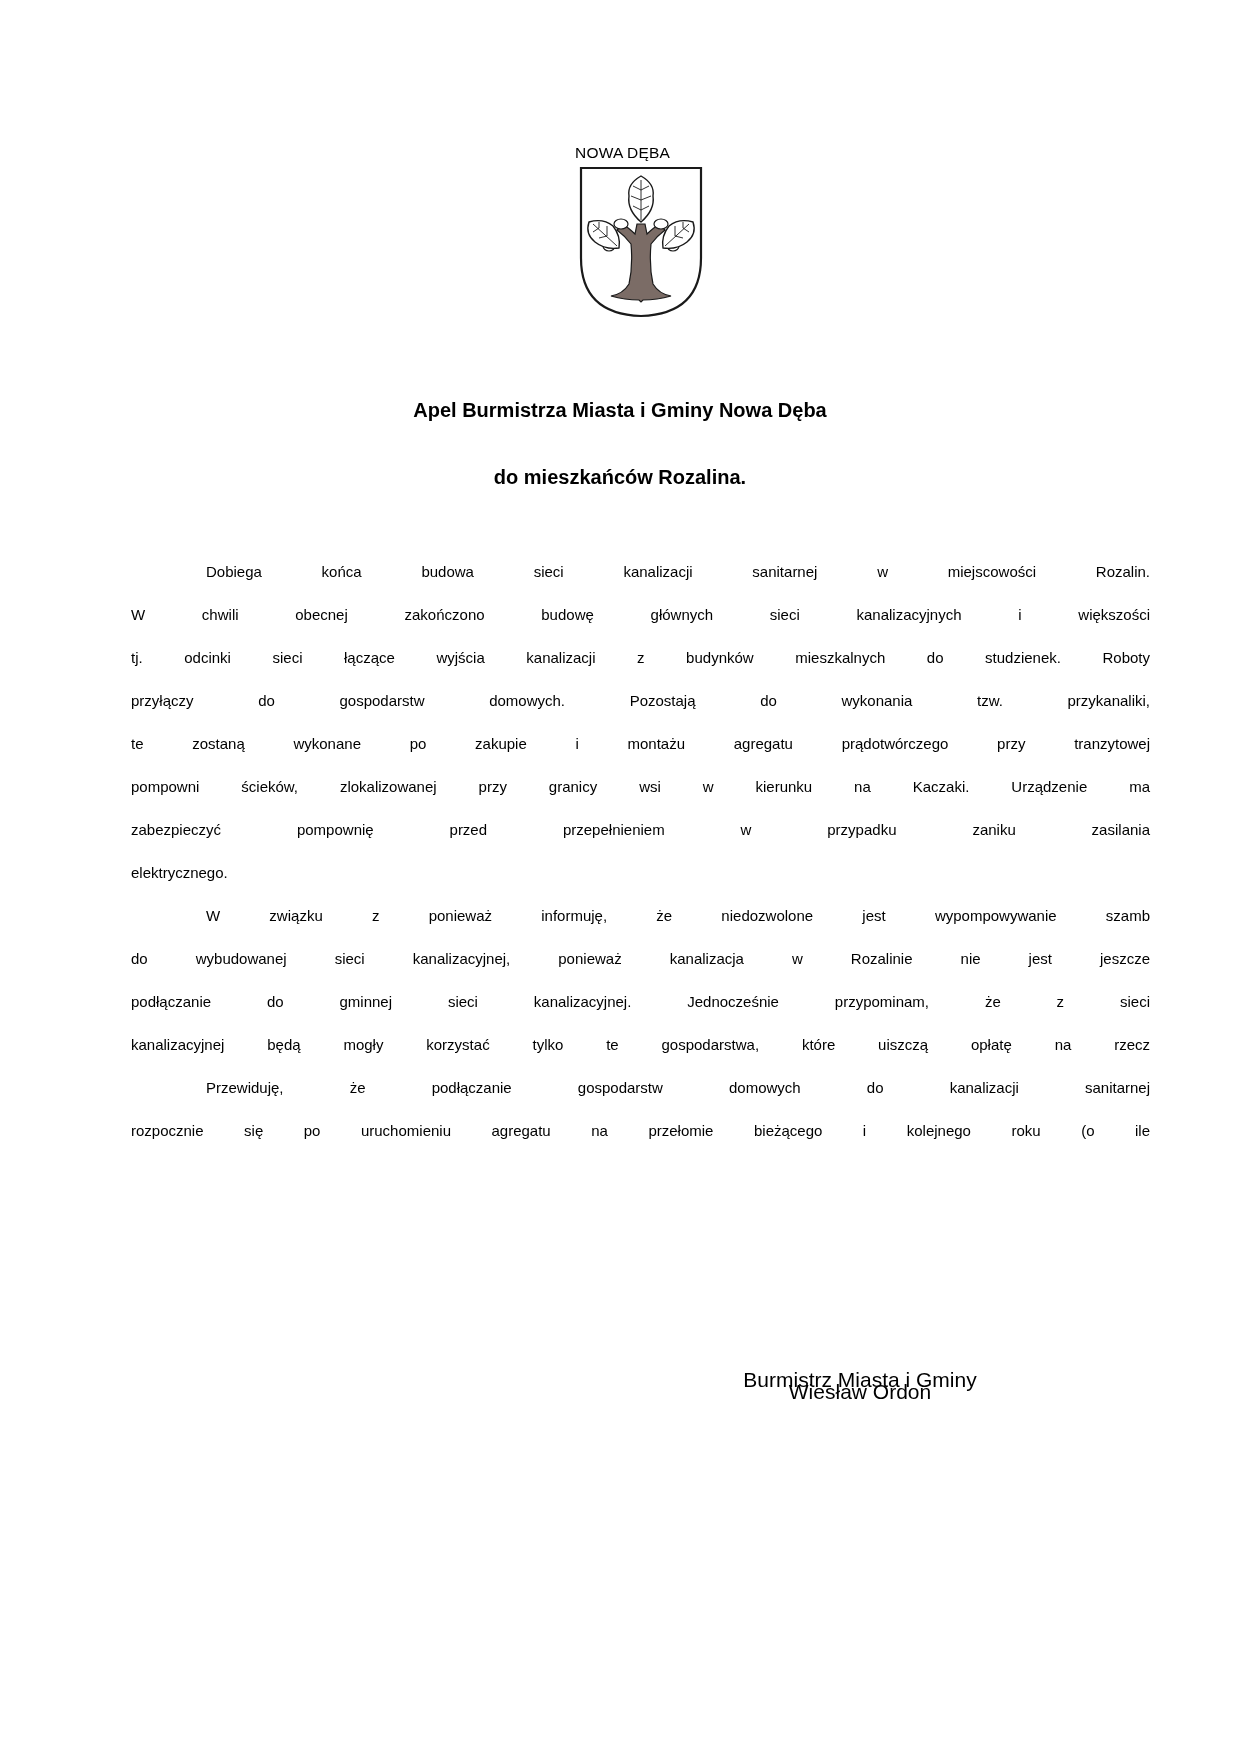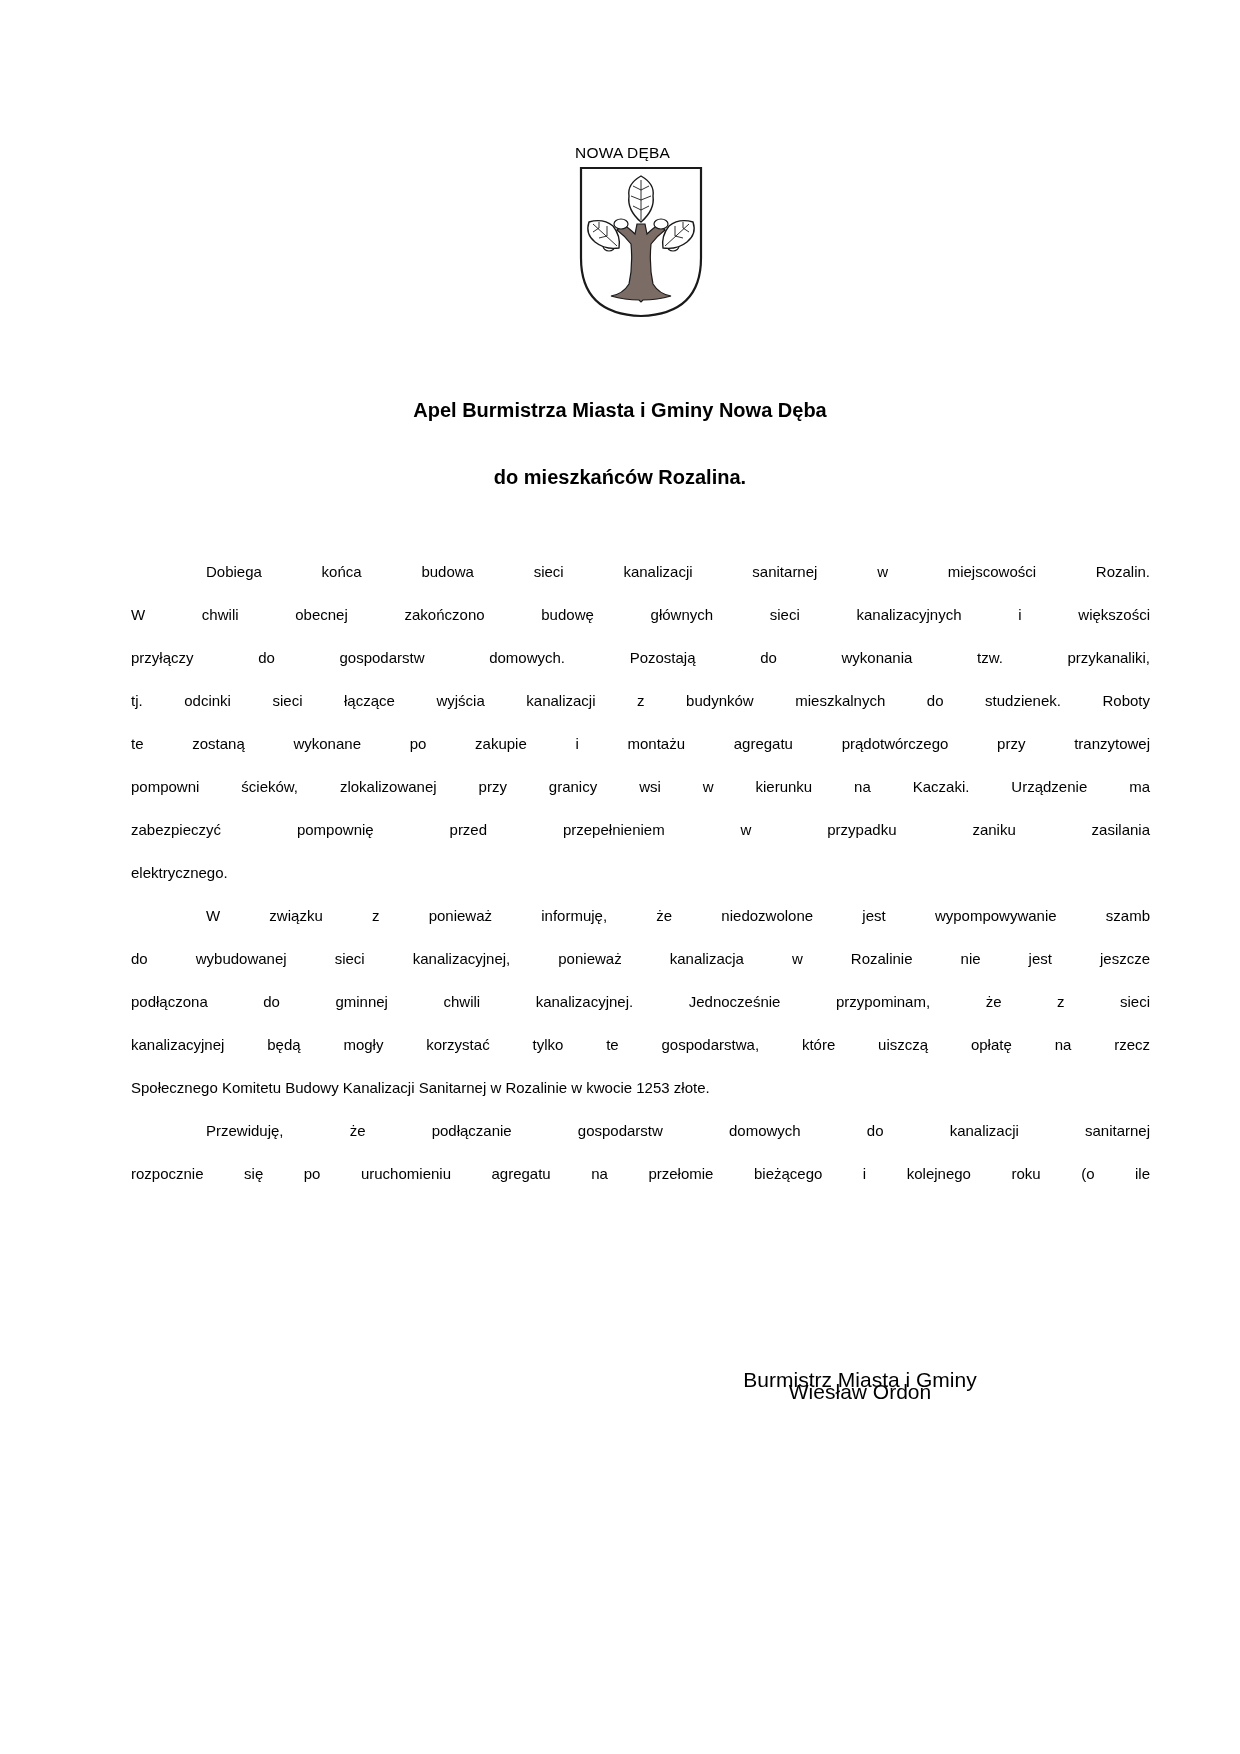--- a/index.html
+++ b/index.html
@@ -49,33 +49,32 @@
   </svg>
 </div>
 
 <div class="title l1">Apel Burmistrza Miasta i Gminy Nowa Dęba</div>
 <div class="title l2">do mieszkańców Rozalina.</div>
 
 <div class="body-text" id="body">
     <div>
       <span class="line indent">Dobiega końca budowa sieci kanalizacji  sanitarnej w miejscowości Rozalin.</span>
       <span class="line">W chwili obecnej zakończono budowę głównych sieci kanalizacyjnych i większości</span>
+      <span class="line">tj. odcinki sieci łączące wyjścia kanalizacji z budynków mieszkalnych do studzienek. Roboty</span>
       <span class="line">przyłączy do gospodarstw domowych. Pozostają do wykonania tzw. przykanaliki,</span>
-      <span class="line">tj. odcinki sieci łączące wyjścia kanalizacji z budynków mieszkalnych do studzienek. Roboty</span>
       <span class="line">te zostaną wykonane po zakupie i montażu agregatu prądotwórczego przy tranzytowej</span>
       <span class="line">pompowni ścieków, zlokalizowanej przy granicy wsi w kierunku na Kaczaki. Urządzenie ma</span>
       <span class="line">zabezpieczyć pompownię przed przepełnieniem w przypadku zaniku zasilania</span>
       <span class="line last">elektrycznego.</span>
     </div>
     <div>
       <span class="line indent">W związku z ponieważ informuję, że niedozwolone jest wypompowywanie szamb</span>
       <span class="line">do  wybudowanej sieci kanalizacyjnej, ponieważ kanalizacja w Rozalinie nie jest jeszcze</span>
-      <span class="line">podłączona do gminnej chwili kanalizacyjnej. Jednocześnie przypominam, że z sieci</span>
+      <span class="line">podłączanie do gminnej sieci kanalizacyjnej. Jednocześnie przypominam, że z sieci</span>
       <span class="line">kanalizacyjnej będą mogły korzystać tylko te gospodarstwa, które uiszczą opłatę na rzecz</span>
-      <span class="line last">Społecznego Komitetu Budowy Kanalizacji Sanitarnej w Rozalinie w kwocie 1253 złote.</span>
     </div>
     <div>
       <span class="line indent">Przewiduję, że podłączanie gospodarstw domowych do kanalizacji sanitarnej</span>
       <span class="line">rozpocznie się po uruchomieniu agregatu na przełomie bieżącego i kolejnego roku (o ile</span>
     </div>
   </div>
 
 <div class="signature sig1">Burmistrz Miasta i Gminy</div>
 <div class="signature sig2">Wiesław Ordon</div>
 

